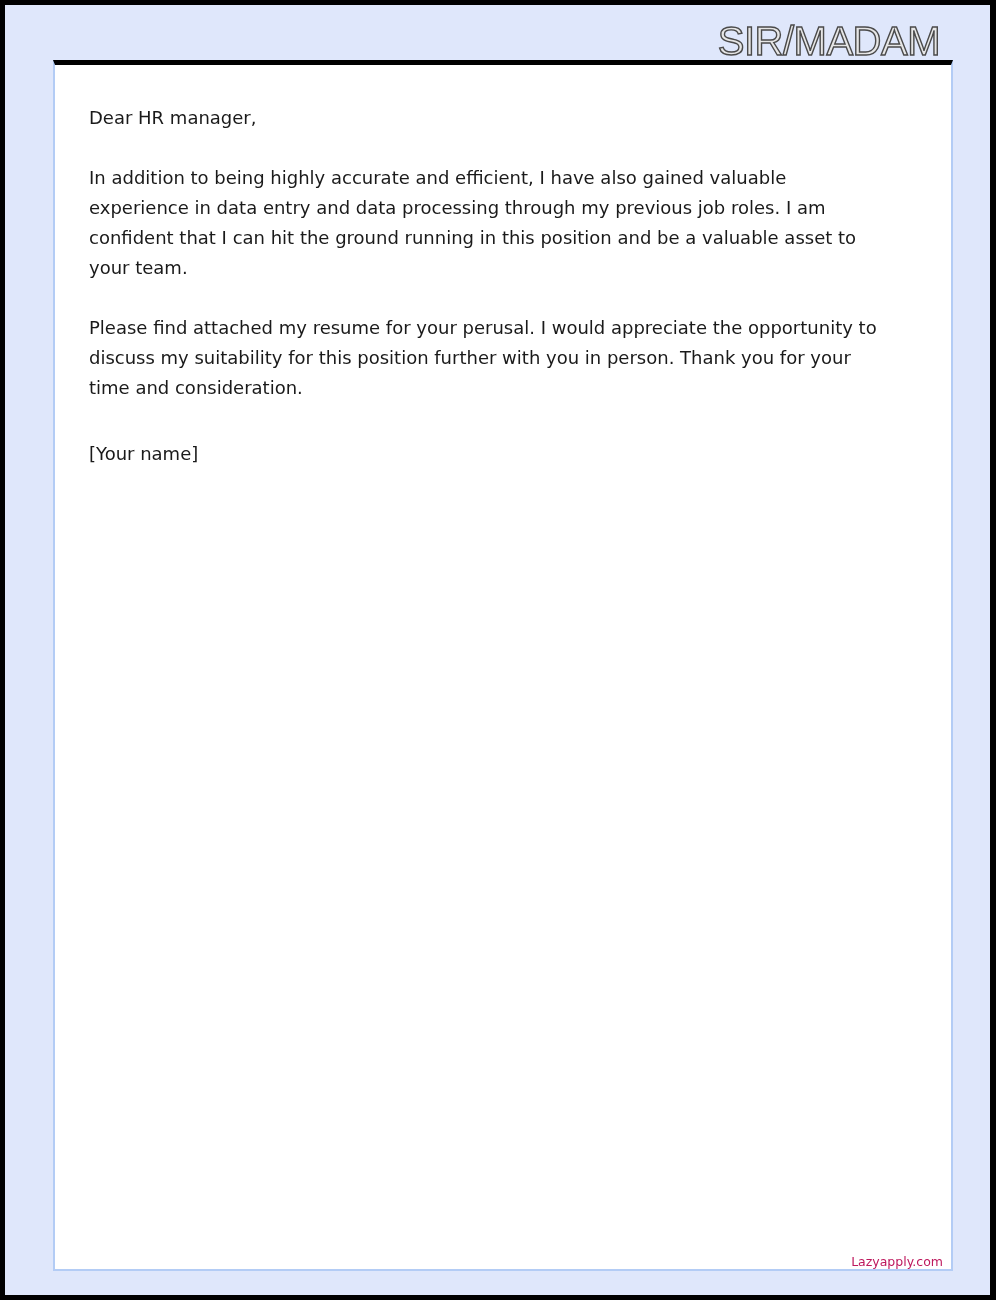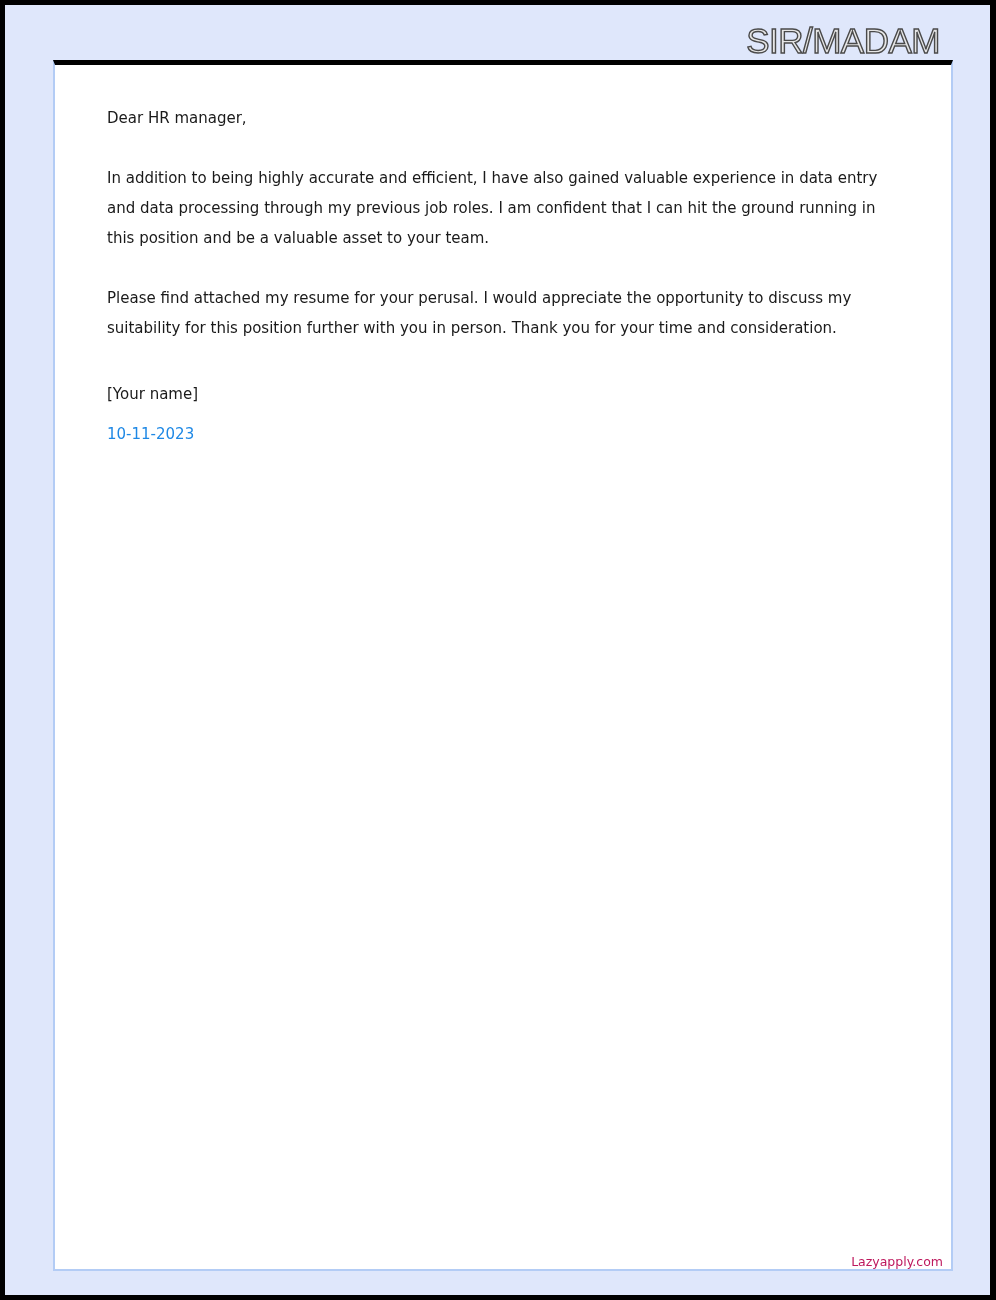--- a/index.html
+++ b/index.html
@@ -13,41 +13,41 @@
   .frame {
     position: absolute;
     left: 5px; top: 5px;
     width: 985px; height: 1290px;
     background: #dfe7fb;
   }
   .title {
     position: absolute;
     right: 50px; top: 12px;
     font-family: "Liberation Sans", sans-serif;
-    font-size: 35px;
+    font-size: 40px;
     letter-spacing: -0.5px;
     color: #e6e6e6;
     -webkit-text-stroke: 1.4px #4a4a4a;
     line-height: 48px;
   }
   .page {
     position: absolute;
     left: 48px; top: 55px;
     width: 896px; height: 1204px;
     background: #ffffff;
     border-left: 2px solid #b3ccf5;
     border-right: 2px solid #b3ccf5;
     border-bottom: 2px solid #b3ccf5;
     border-top: 5px solid #000;
   }
   .content {
     position: absolute;
-    left: 52px; top: 38px;
+    left: 34px; top: 38px;
     width: 800px;
-    font-size: 15px;
+    font-size: 18px;
     line-height: 30px;
     color: #1a1a1a;
   }
   .content p { margin: 0 0 30px 0; }
   .content p.tight { margin-bottom: 10px; margin-top: 36px; }
   .date { color: #1e88e5; }
   .footer {
     position: absolute;
     right: 8px; bottom: 0px;
     font-size: 12.5px;
@@ -59,17 +59,16 @@
 
 <div class="frame">
   <div class="title">SIR/MADAM</div>
 
   <div class="page">
     <div class="content">
       <p>Dear HR manager,</p>
       <p>In addition to being highly accurate and efficient, I have also gained valuable experience in data entry and data processing through my previous job roles. I am confident that I can hit the ground running in this position and be a valuable asset to your team.</p>
       <p>Please find attached my resume for your perusal. I would appreciate the opportunity to discuss my suitability for this position further with you in person. Thank you for your time and consideration.</p>
       <p class="tight">[Your name]</p>
-      <p class="date">10-11-2023</p>
     </div>
     <div class="footer">Lazyapply.com</div>
   </div>
 </div>
 
 </body></html>

